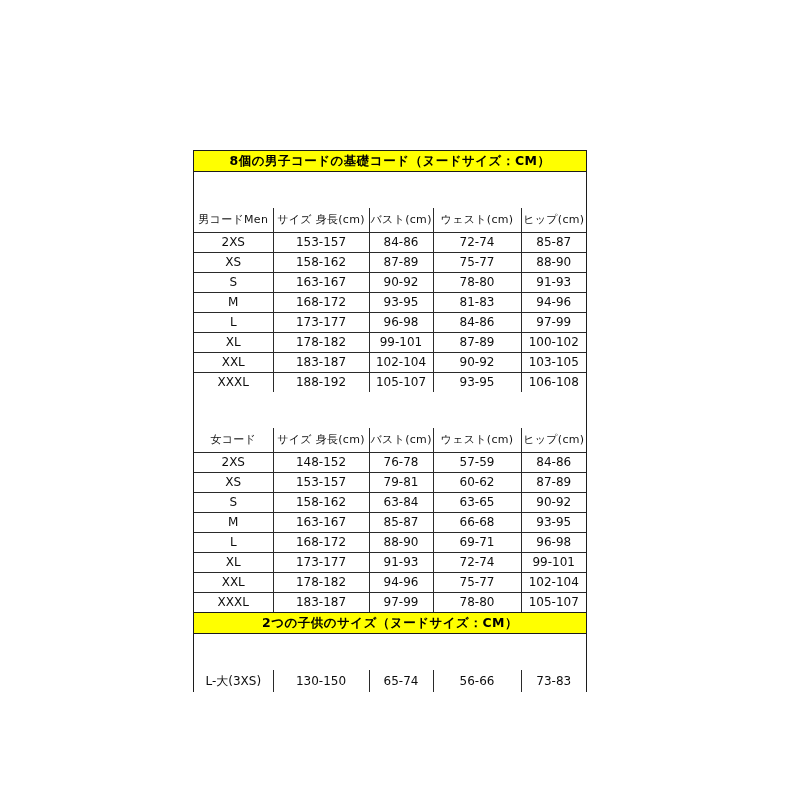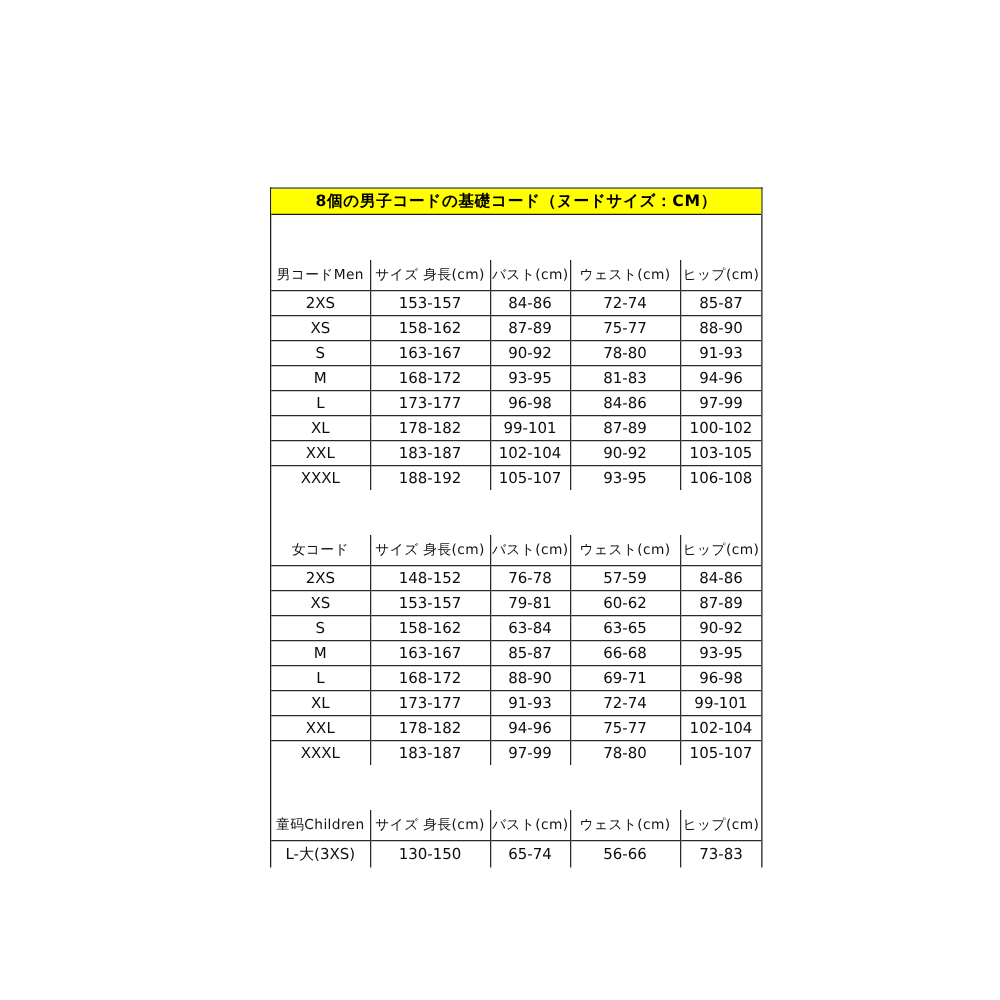--- a/index.html
+++ b/index.html
@@ -12,21 +12,21 @@
   }
   .canvas {
     position: relative;
     width: 800px;
     height: 800px;
     background: #ffffff;
     overflow: hidden;
   }
   .sizechart {
     position: absolute;
-    left: 216px;
+    left: 193px;
     top: 150px;
     width: 392px;
     border: 1px solid #1c1c1c;
     border-bottom: none;
     background: #ffffff;
     box-sizing: content-box;
   }
   .band {
     background: #ffff00;
     border-bottom: 1px solid #1c1c1c;
@@ -225,36 +225,30 @@
       <tr>
         <td>XXXL</td>
         <td>183-187</td>
         <td>97-99</td>
         <td>78-80</td>
         <td>105-107</td>
       </tr>
     </tbody>
       </table>
 
+    <div class="band mid">2つの子供のサイズ（ヌードサイズ：CM）</div>
     <table class="grid kids">
       <colgroup>
           <col class="c0">
           <col class="c1">
           <col class="c2">
           <col class="c3">
           <col class="c4">
         </colgroup>
       <tbody>
-          <tr class="hdr">
-        <td>童码Children</td>
-        <td>サイズ 身長(cm)</td>
-        <td>バスト(cm)</td>
-        <td>ウェスト(cm)</td>
-        <td>ヒップ(cm)</td>
-      </tr>
       <tr>
         <td>L-大(3XS)</td>
         <td>130-150</td>
         <td>65-74</td>
         <td>56-66</td>
         <td>73-83</td>
       </tr>
     </tbody>
       </table>
 

